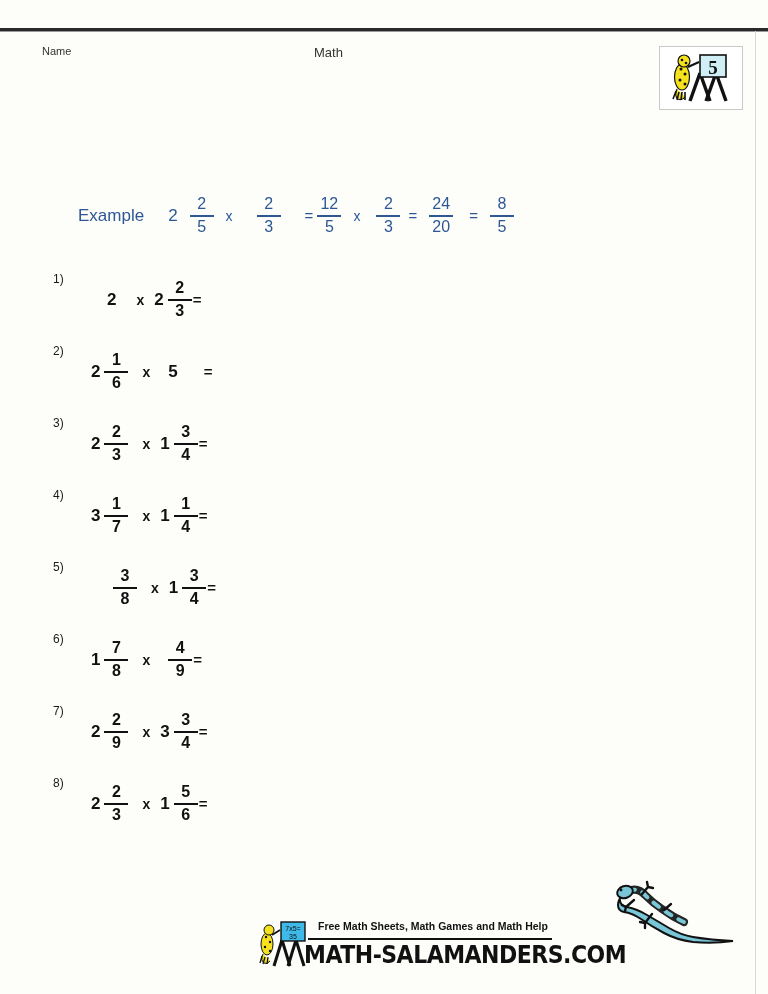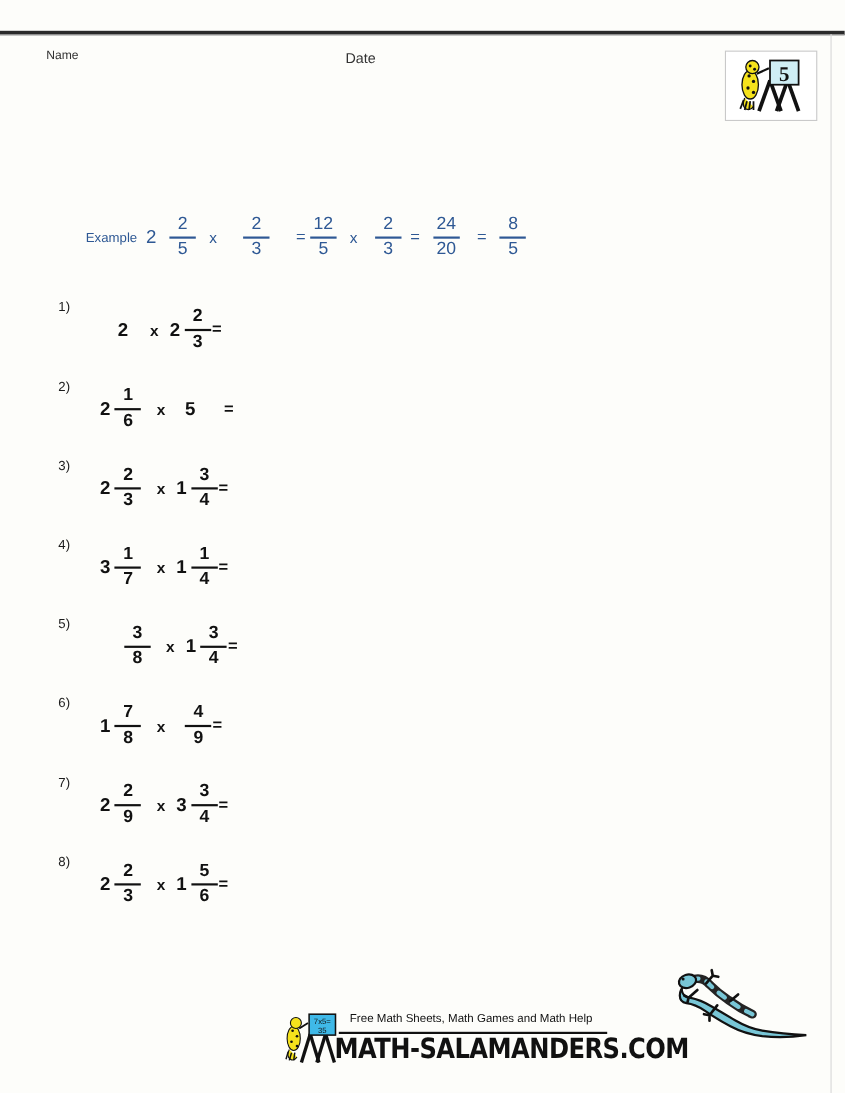--- a/index.html
+++ b/index.html
@@ -118,22 +118,22 @@
   
   .example-row {
     position: absolute;
     left: 78px;
     top: 196px;
     color: #2e5894;
     display: flex;
     align-items: center;
   }
   .example-label {
-    font-size: 12px;
-    margin-right: 8px;
+    font-size: 17px;
+    margin-right: 24px;
   }
   .example-row .whole { font-size: 17px; }
   .example-row .frac .num,
   .example-row .frac .den { font-size: 16px; }
 
   
   .problem {
     position: absolute;
     left: 41px;
     width: 420px;
@@ -183,21 +183,21 @@
     left: 252px;
     top: 916px;
     width: 300px;
     height: 60px;
   }
   .footer-tag {
     position: absolute;
     left: 66px;
     top: 4px;
     font-size: 10.5px;
-    font-weight: normal;
+    font-weight: bold;
     color: #111;
     white-space: nowrap;
   }
   .footer-rule {
     position: absolute;
     left: 56px;
     top: 22px;
     width: 244px;
     height: 2px;
     background: #111;
@@ -232,21 +232,21 @@
 </style>
 </head>
 <body>
 
 <div class="page">
 
   <div class="top-rule"></div>
   <div class="right-rule"></div>
 
   <div class="name-label">Name</div>
-  <div class="date-label">Date</div>
+  <div class="date-label">Math</div>
 
 
   <div class="logo-box">
     <svg width="80" height="60" viewBox="0 0 80 60">
 
       <g stroke="#111" stroke-width="3.4" fill="none">
         <line x1="40" y1="26" x2="30" y2="54"></line>
         <line x1="40" y1="26" x2="50" y2="54"></line>
         <line x1="56" y1="26" x2="46" y2="54"></line>
         <line x1="56" y1="26" x2="66" y2="54"></line>

